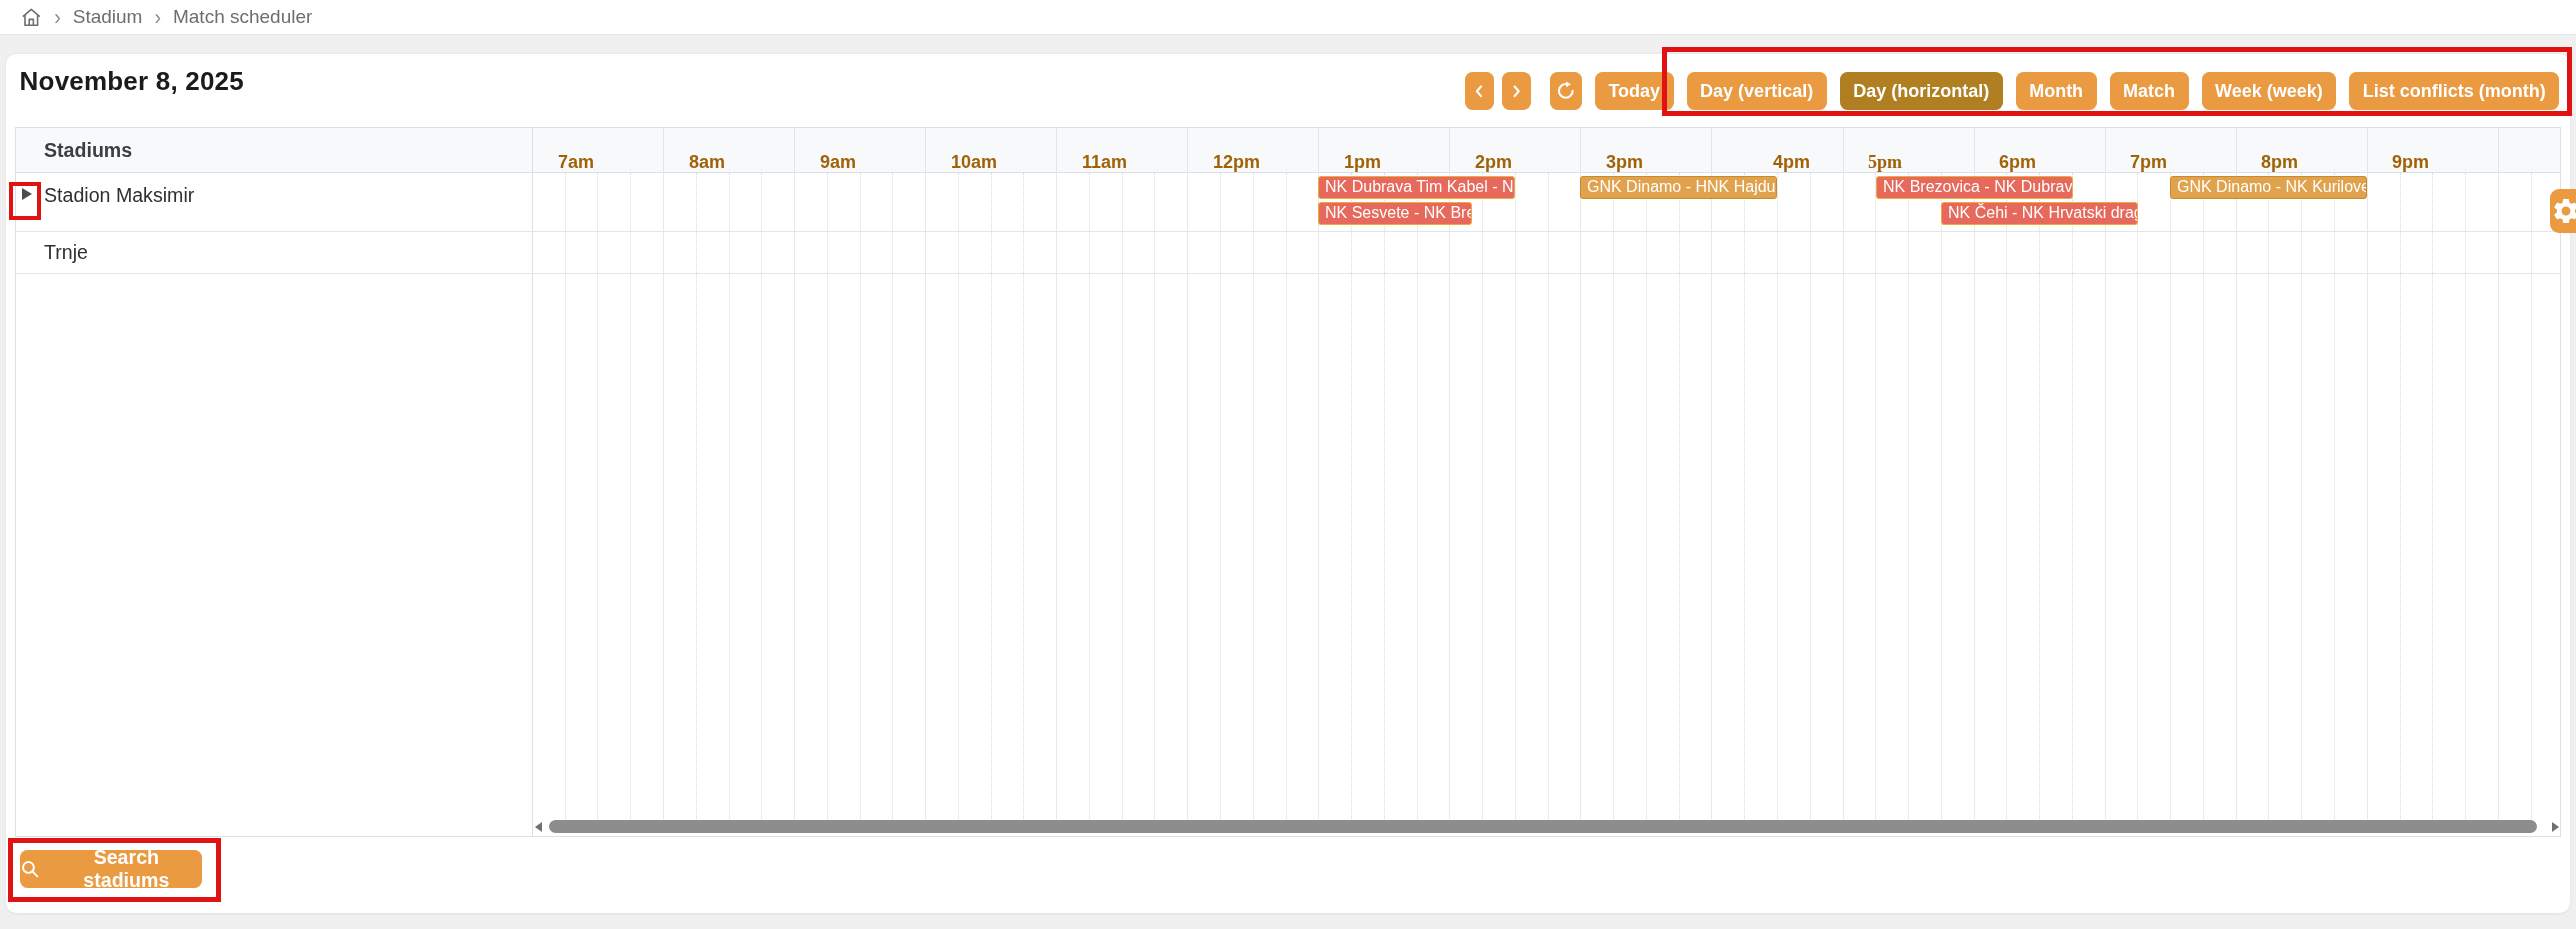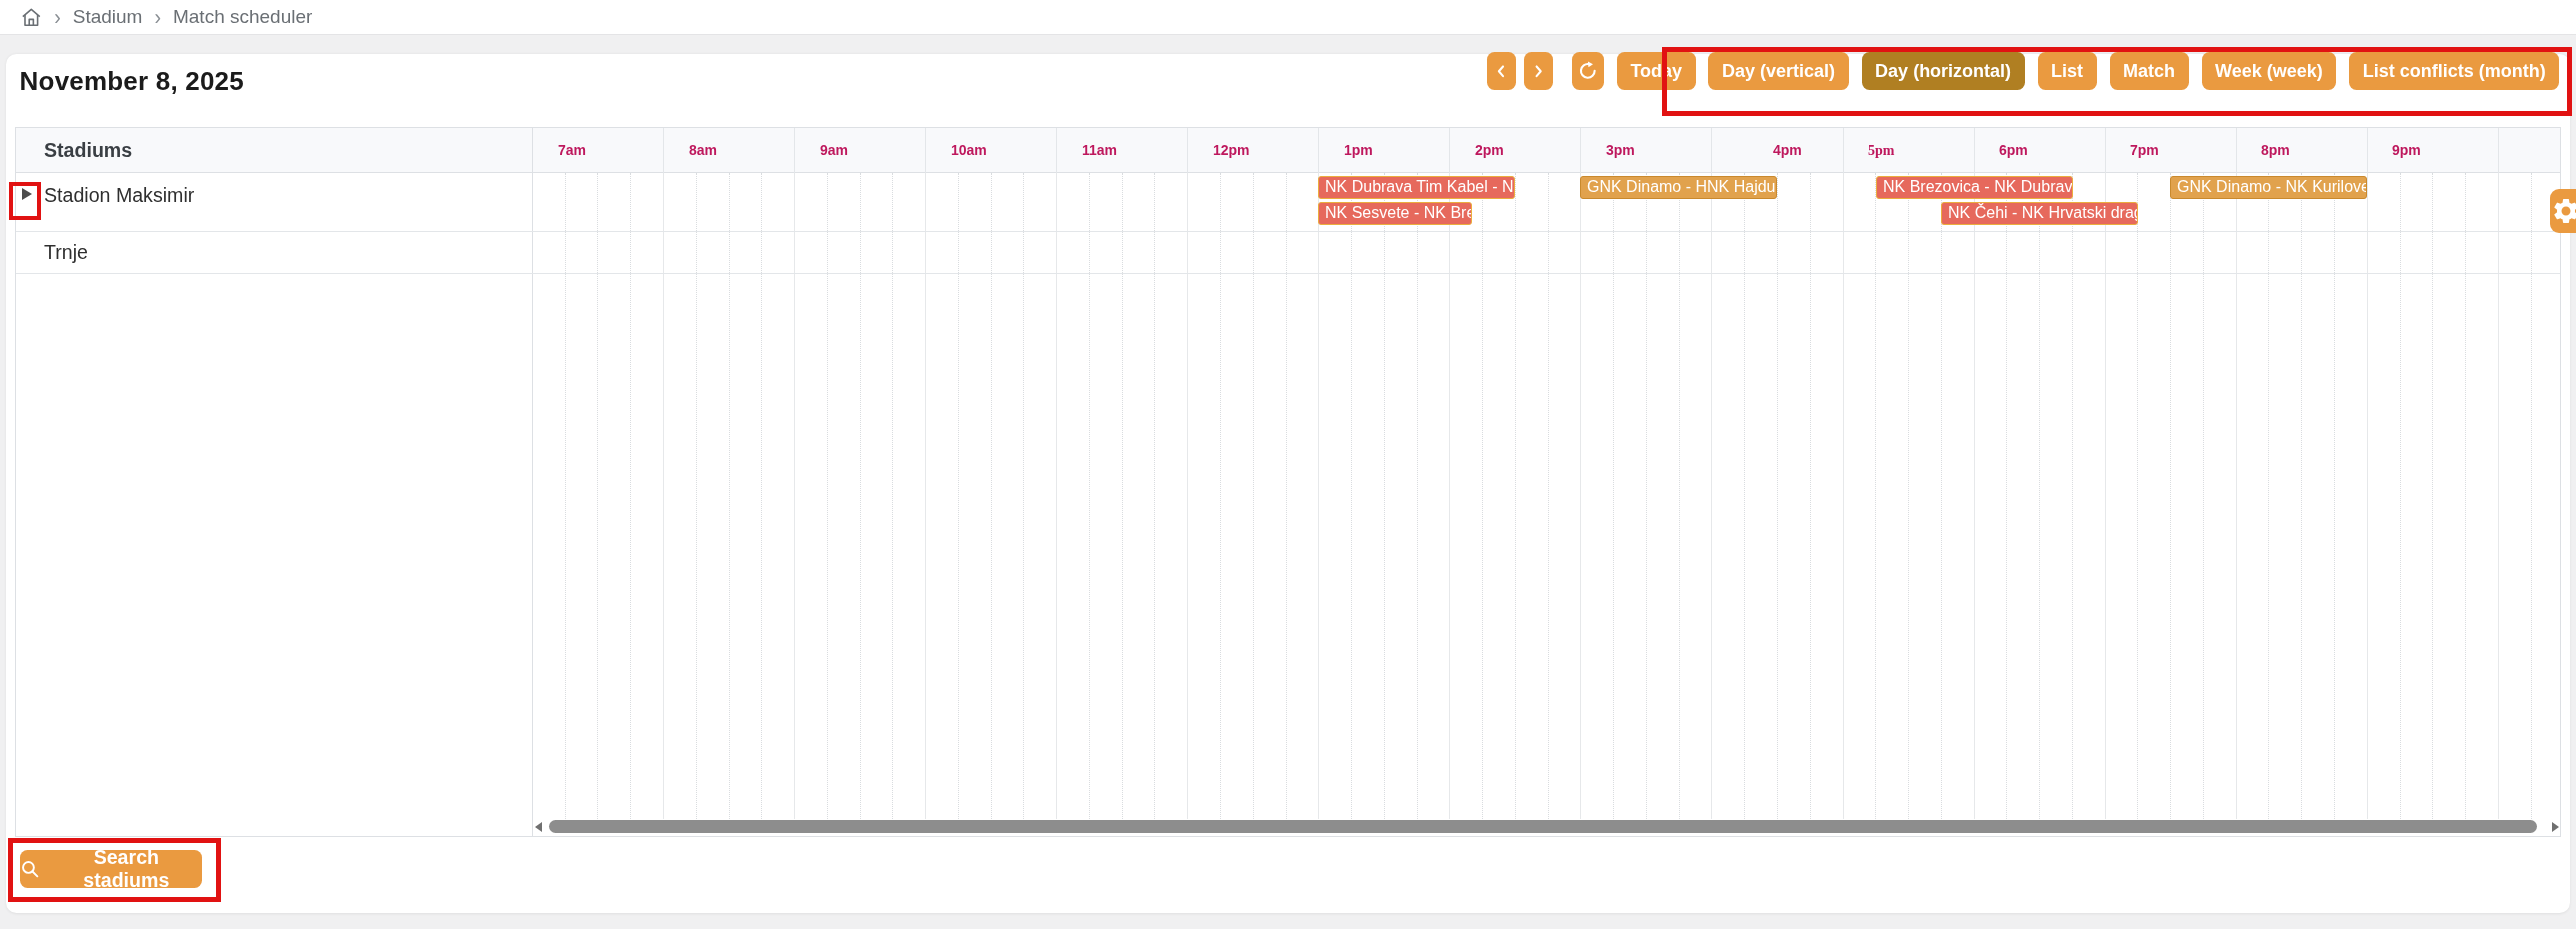--- a/index.html
+++ b/index.html
@@ -23,21 +23,21 @@
     position:absolute; left:6px; top:54px; width:2564px; height:859px;
     background:#ffffff; border-radius:10.5px;
     box-shadow:0 0.8px 3px rgba(0,0,0,0.07);
   }
   .page-title {
     position:absolute; left:19.6px; top:66px;
     font-size:26px; font-weight:700; color:#1b1b1b; letter-spacing:0.2px;
   }
   
   .toolbar {
-    position:absolute; top:52px; right:16.6px; height:38px;
+    position:absolute; top:72px; right:16.6px; height:38px;
     display:flex; align-items:center; gap:12.8px;
   }
   .tb-btn {
     height:38px; border:none; border-radius:7.5px;
     background:var(--accent,#EA9A40); color:#ffffff;
     font-family:"Liberation Sans", sans-serif;
     font-size:18px; font-weight:700; padding:0 13.6px;
     display:flex; align-items:center; justify-content:center;
     cursor:pointer; white-space:nowrap;
   }
@@ -53,22 +53,22 @@
   }
   .grid-header {
     position:absolute; left:0; top:0; width:2544px; height:45px;
     background:#f8f9fb; border-bottom:0.8px solid #dde0e4;
   }
   .corner-label {
     position:absolute; left:28px; top:0; height:45px; line-height:45px;
     font-size:19.6px; font-weight:700; color:#3a3f44;
   }
   .time-label {
-    position:absolute; top:0; height:45px; line-height:45px;
-    font-size:14px; font-weight:600; color:#be185d;
+    position:absolute; top:12px; height:45px; line-height:45px;
+    font-size:18px; font-weight:600; color:#a16207;
   }
   .vline { position:absolute; width:0; }
   .vline.hour   { border-left:0.8px solid #e6e8ea; }
   .vline.qtr    { border-left:0.8px dotted #d9dcdf; }
   .vline.hdr    { border-left:0.8px solid #e3e6e9; }
   .sidebar-border { position:absolute; left:516px; top:0; height:708px; border-left:0.8px solid #dde0e4; }
   .row-border { position:absolute; left:0; width:2544px; border-top:0.8px solid #e3e6e9; }
   .resource-label {
     position:absolute; left:28px; font-size:19.6px; color:#2f2f2f;
     height:22.6px; line-height:22.6px; white-space:nowrap;
@@ -154,21 +154,21 @@
       <svg width="19.6" height="19.6" viewBox="0 0 24 24" fill="none">
         <path d="M13.5 3.8 A 8.4 8.4 0 1 0 20.4 12" stroke="#fff" stroke-width="2.6" stroke-linecap="round"></path>
         <path d="M12.2 0.6 L18.4 3.9 L12.8 7.8 Z" fill="#fff"></path>
       </svg>
     </span>
   </button>
   <div id="view-buttons" style="display:flex; gap:12.8px;">
       <button class="tb-btn">Today</button>
       <button class="tb-btn">Day (vertical)</button>
       <button class="tb-btn active">Day (horizontal)</button>
-      <button class="tb-btn">List</button>
+      <button class="tb-btn">Month</button>
       <button class="tb-btn">Match</button>
       <button class="tb-btn">Week (week)</button>
       <button class="tb-btn">List conflicts (month)</button>
     </div>
 </div>
 
 <div class="grid">
   <div class="grid-header">
     <div class="corner-label">Stadiums</div>
     <div id="time-labels">

